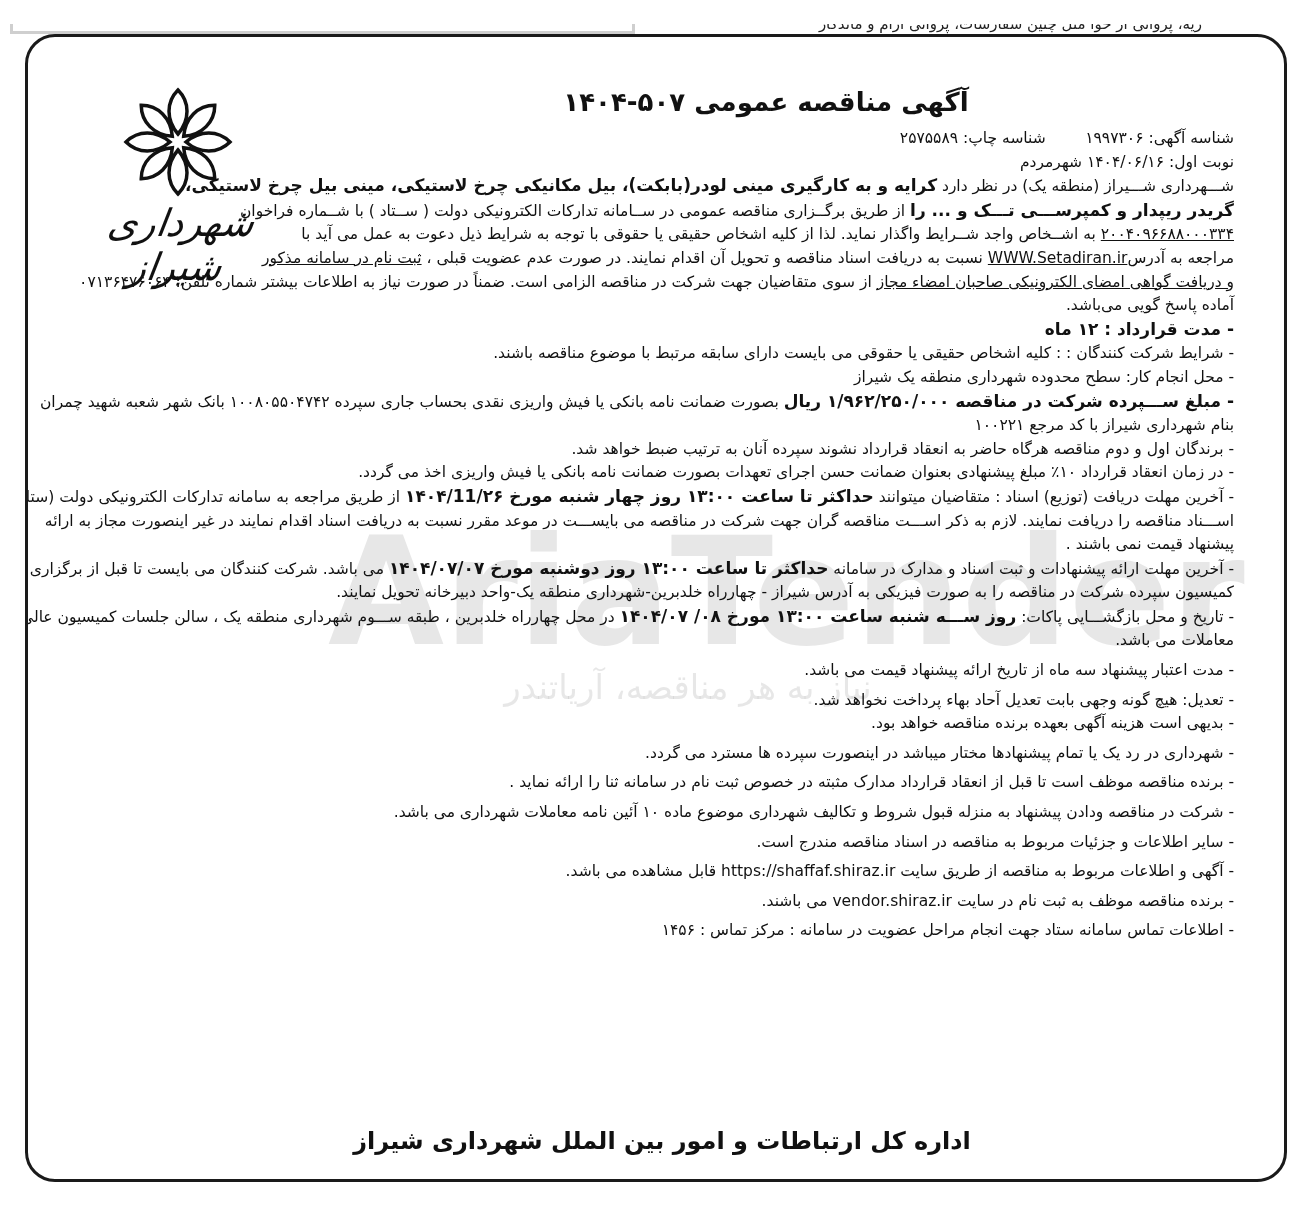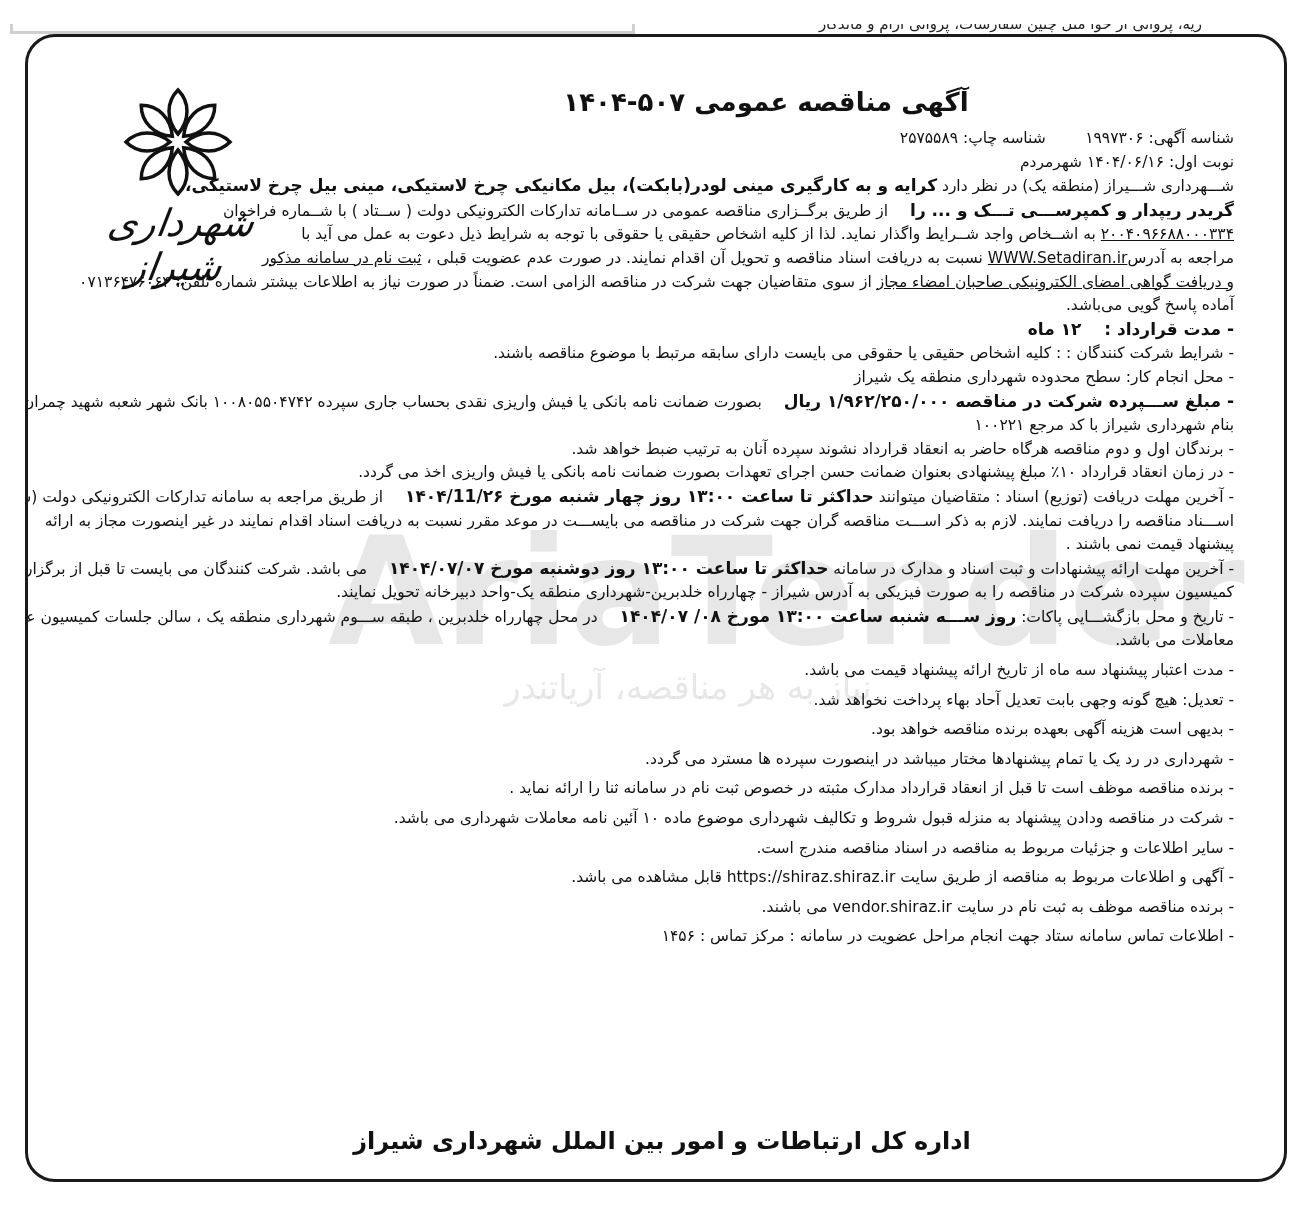--- a/index.html
+++ b/index.html
@@ -29,21 +29,21 @@
       position: absolute; top: 50px; left: 300px; right: 80px; text-align: center;
       font-size: 26px; font-weight: bold; direction: rtl;
     }
     .content {
       position: absolute; top: 90px; right: 50px; left: 45px; direction: rtl; text-align: right;
       font-size: 15.5px; line-height: 23.6px;
     }
     .content .line { white-space: nowrap; }
     .content p { margin: 0; }
     .narrow { margin-left: 215px; }
-    b { font-weight: bold; margin-left: 17px; }
+    b { font-weight: bold; }
     .bigb { font-weight: bold; font-size: 17px; }
     u { text-decoration: underline; }
     .ltr { direction: ltr; unicode-bidi: embed; }
     .footer {
       position: absolute; bottom: 24px; left: 92px; right: 80px; text-align: center;
       font-size: 24px; font-weight: bold; direction: rtl;
     }
     .watermark {
       position: absolute; left: 300px; top: 480px; width: 720px; height: 200px; pointer-events: none;
       color: rgba(120,120,120,0.18); font-family: "DejaVu Sans", sans-serif; font-weight: bold;
@@ -136,27 +136,27 @@
       <span>- آخرین مهلت ارائه پیشنهادات و ثبت اسناد و مدارک در سامانه </span><b class="bigb">حداکثر تا ساعت ۱۳:۰۰ روز دوشنبه مورخ ۱۴۰۴/۰۷/۰۷</b><span> می باشد. شرکت کنندگان می بایست تا قبل از برگزاری</span>
     </p>
     <p class="line">کمیسیون سپرده شرکت در مناقصه را به صورت فیزیکی به آدرس شیراز - چهارراه خلدبرین-شهرداری منطقه یک-واحد دبیرخانه تحویل نمایند.</p>
     <p class="line">
       <span>- تاریخ و محل بازگشـــایی پاکات: </span><b class="bigb">روز ســـه شنبه  ساعت ۱۳:۰۰ مورخ ۰۸/ ۱۴۰۴/۰۷</b><span> در محل چهارراه خلدبرین ، طبقه ســـوم شهرداری منطقه یک ، سالن جلسات کمیسیون عالی</span>
     </p>
     <p class="line">معاملات می باشد.</p>
 
     <p class="line" style="margin-top:6px">- مدت اعتبار پیشنهاد سه ماه از تاریخ ارائه پیشنهاد قیمت می باشد.</p>
     <p class="line" style="margin-top:6px">- تعدیل: هیچ گونه وجهی بابت تعدیل آحاد بهاء پرداخت نخواهد شد.</p>
-    <p class="line" style="margin-top:6px">- بدیهی است هزینه آگهی بعهده برنده مناقصه خواهد بود.</p>
+    <p class="line" style="">- بدیهی است هزینه آگهی بعهده برنده مناقصه خواهد بود.</p>
     <p class="line" style="margin-top:6px">-  شهرداری در رد یک یا تمام پیشنهادها  مختار میباشد در اینصورت سپرده ها مسترد می گردد.</p>
     <p class="line" style="margin-top:6px">- برنده مناقصه موظف است تا قبل از انعقاد قرارداد مدارک مثبته در خصوص ثبت نام در سامانه ثنا را ارائه نماید .</p>
     <p class="line" style="margin-top:6px">- شرکت در مناقصه ودادن پیشنهاد به منزله قبول شروط و تکالیف شهرداری موضوع ماده ۱۰ آئین نامه معاملات شهرداری می باشد.</p>
     <p class="line" style="margin-top:6px">- سایر اطلاعات و جزئیات مربوط به مناقصه در اسناد مناقصه مندرج است.</p>
     <p class="line" style="margin-top:6px">
-      <span>- آگهی و اطلاعات مربوط به مناقصه از طریق سایت </span><span class="ltr">https://shiraz.shiraz.ir</span><span> قابل مشاهده می باشد.</span>
+      <span>- آگهی و اطلاعات مربوط به مناقصه از طریق سایت </span><span class="ltr">https://shaffaf.shiraz.ir</span><span> قابل مشاهده می باشد.</span>
     </p>
     <p class="line" style="margin-top:6px">
       <span>- برنده مناقصه موظف به ثبت نام در سایت </span><span class="ltr">vendor.shiraz.ir</span><span> می باشند.</span>
     </p>
     <p class="line" style="margin-top:6px">- اطلاعات تماس سامانه ستاد جهت انجام مراحل عضویت در سامانه : مرکز تماس : ۱۴۵۶</p>
   </div>
 
   <div class="footer">اداره کل ارتباطات و امور بین الملل شهرداری شیراز</div>
 </div>
 

